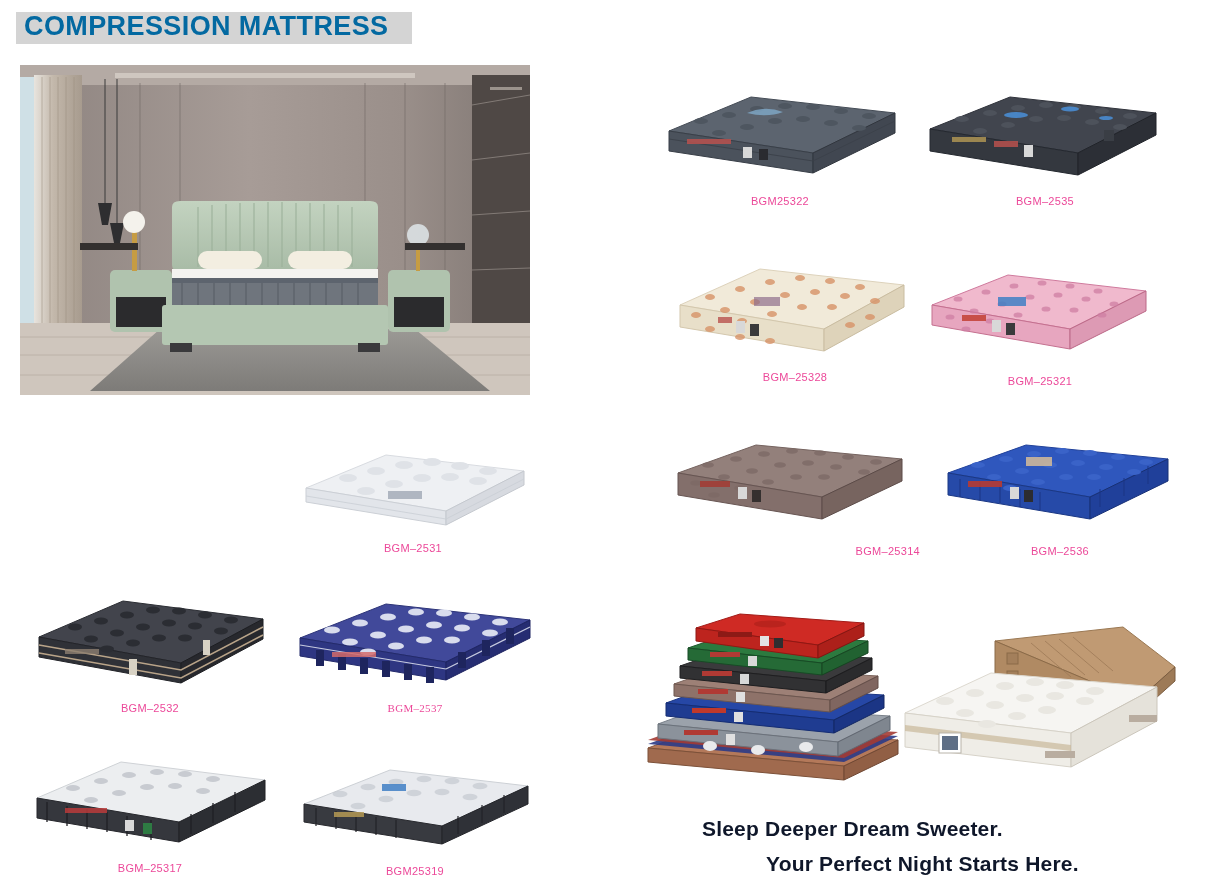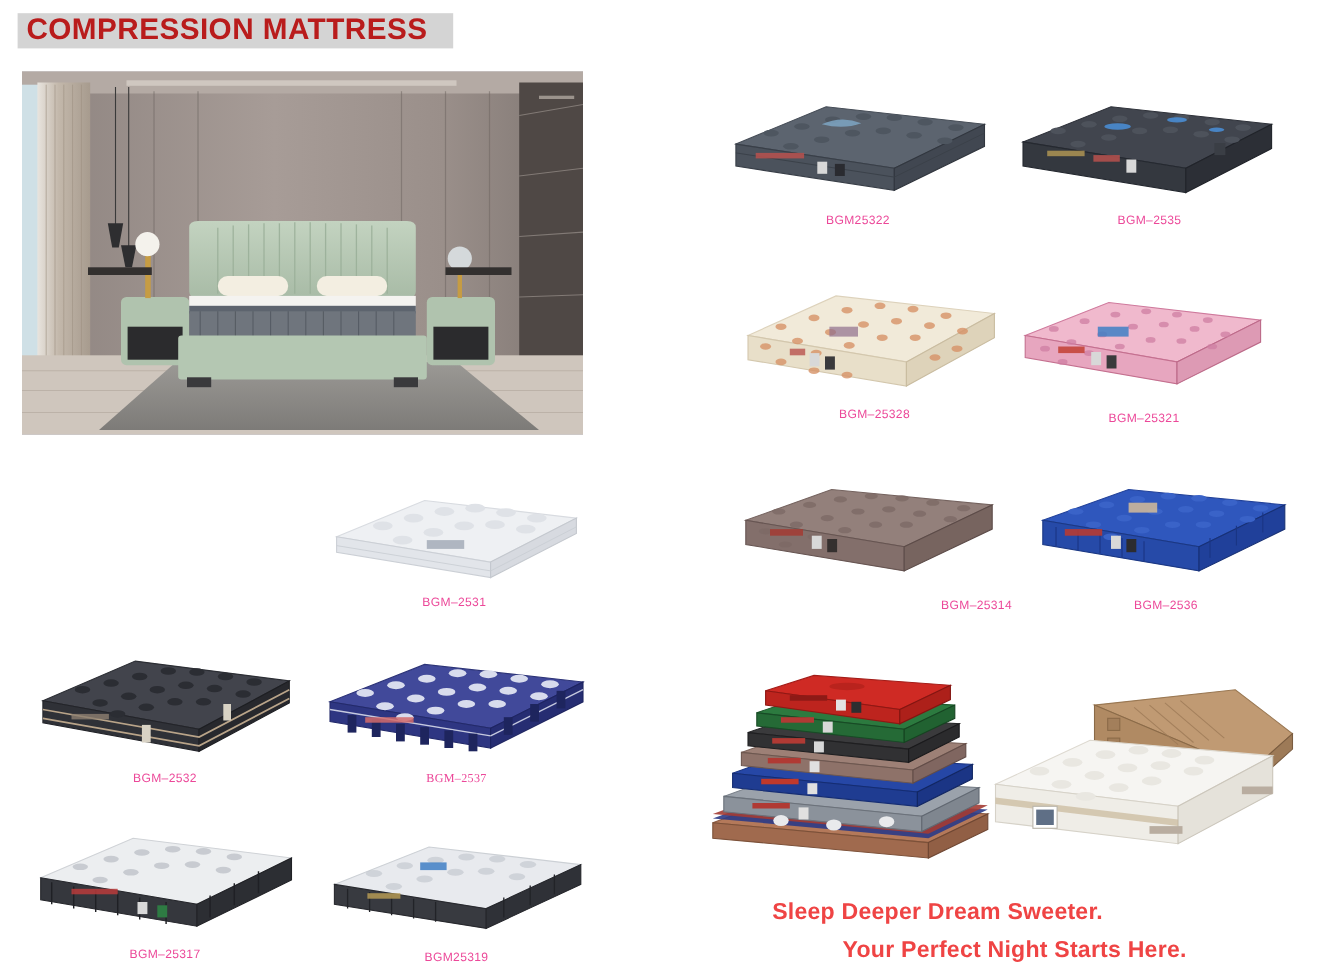--- a/index.html
+++ b/index.html
@@ -9,21 +9,21 @@
     position:relative;
   }
   
   .title-band{
     position:absolute;left:16px;top:12px;width:396px;height:32px;
     background:#d4d4d4;
   }
   .page-title{
     position:absolute;left:24px;top:10px;
     font-size:27px;font-weight:700;letter-spacing:.4px;
-    color:#b91c1c;line-height:32px;white-space:nowrap;
+    color:#0369a1;line-height:32px;white-space:nowrap;
   }
   
   .col-left{position:absolute;left:0;top:0;width:600px;height:886px;}
   .col-right{position:absolute;left:610px;top:0;width:600px;height:886px;}
 
   
   .hero{
     position:absolute;left:20px;top:65px;width:510px;height:330px;
     overflow:hidden;background:#9c9490;
   }
@@ -32,21 +32,21 @@
   
   .cell{position:absolute;}
   .shot{position:relative;width:100%;height:100%;}
   .shot svg{display:block;width:100%;height:100%;}
   .caption{
     position:absolute;width:100%;text-align:center;
     font-size:11px;color:#ec4899;letter-spacing:.3px;white-space:nowrap;
   }
   
   .tagline{
-    position:absolute;color:#ef4444;font-weight:700;font-size:21px;
+    position:absolute;color:#0f172a;font-weight:700;font-size:21px;
     letter-spacing:.2px;white-space:nowrap;
   }
   .tag1{left:702px;top:817px;}
   .tag2{left:766px;top:852px;}
 </style>
 </head>
 <body>
 
 <div class="title-band"></div>
 <div class="page-title">COMPRESSION MATTRESS</div>

